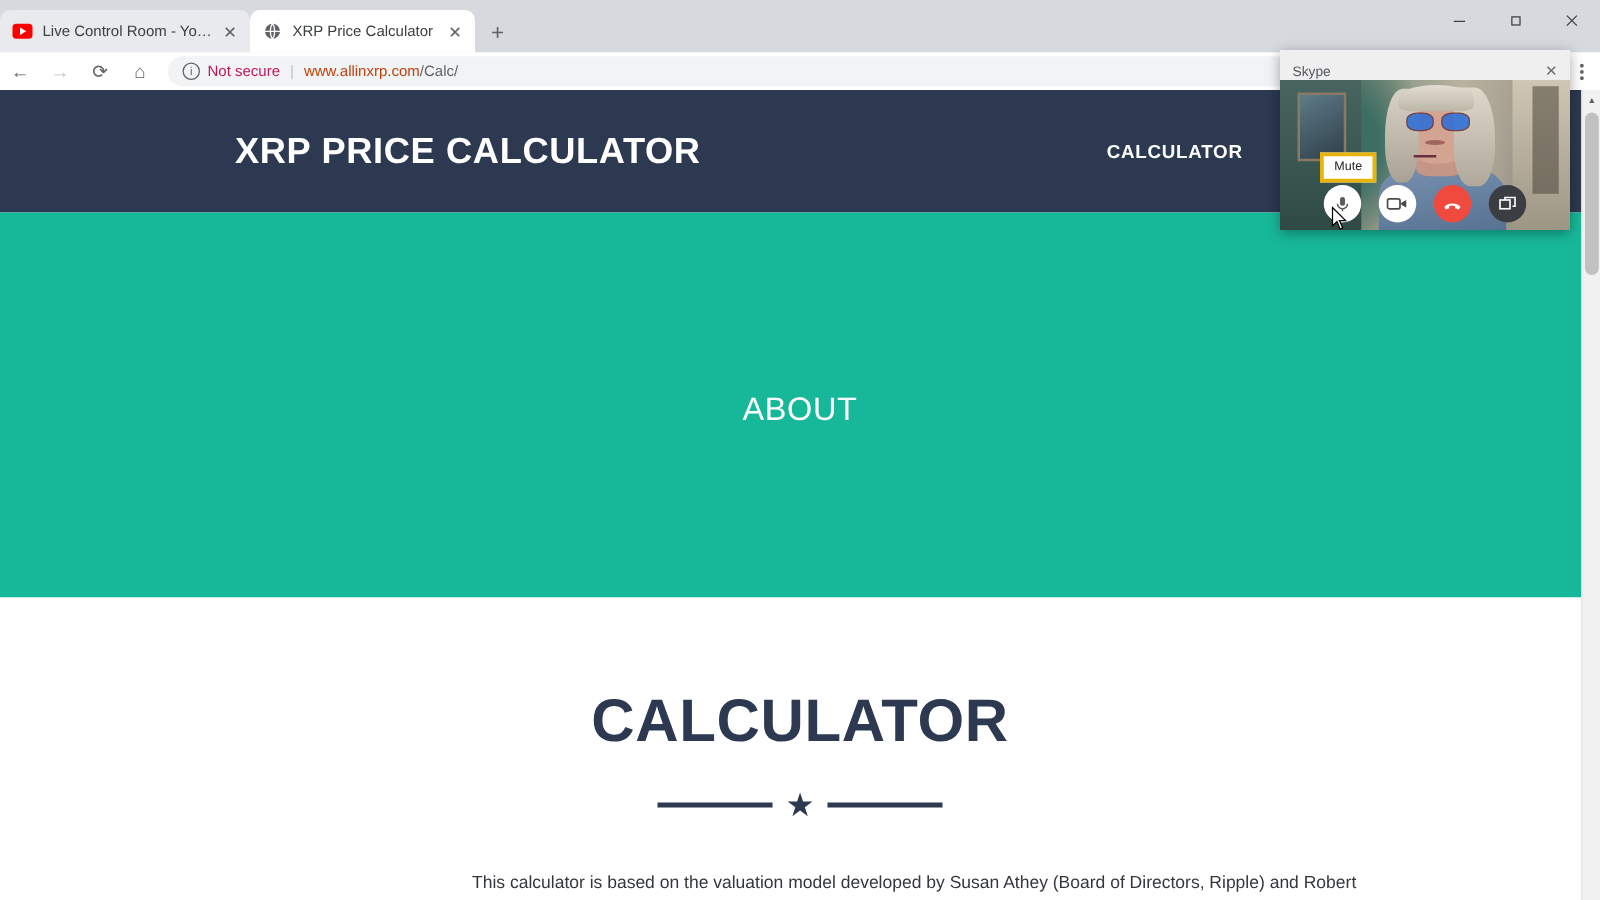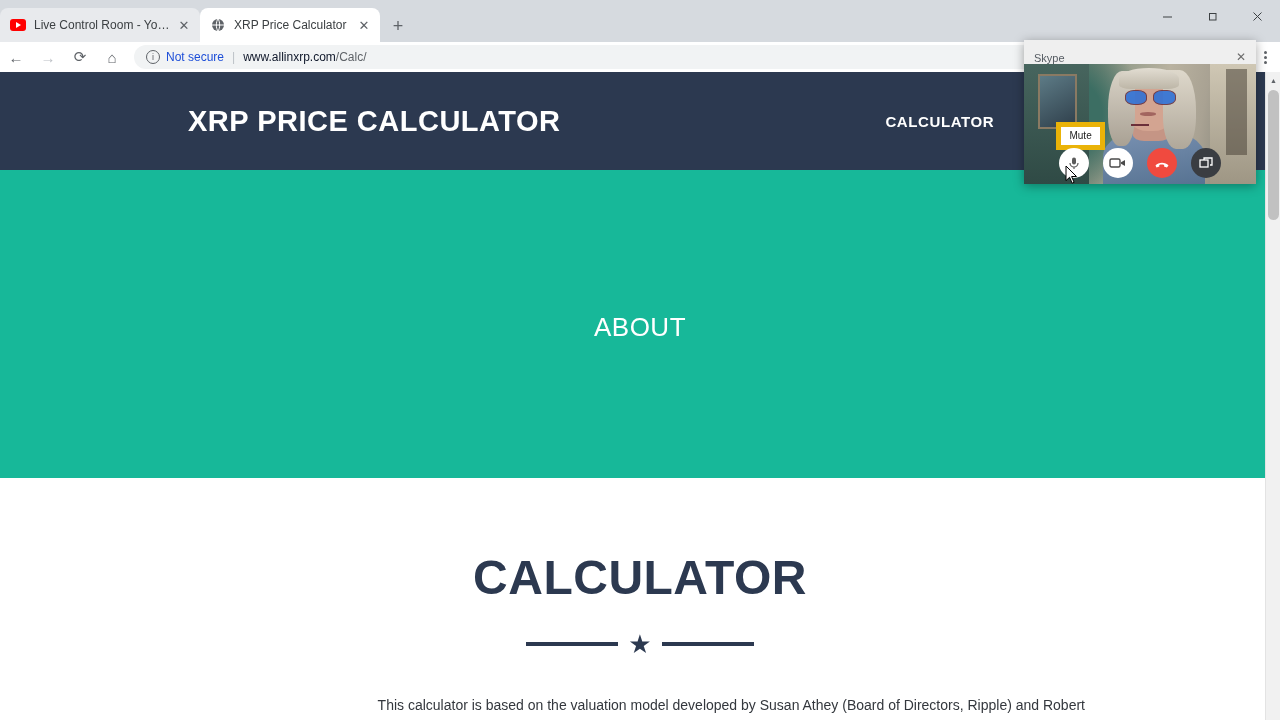--- a/index.html
+++ b/index.html
@@ -68,24 +68,24 @@
   .omnibox {
     flex:1 1 auto; height:24px; margin:0 8px 0 6px; background:#f1f3f4;
     border-radius:12px; display:flex; align-items:center; padding:0 12px;
     font-size:12px; color:#202124;
   }
   .omnibox-info {
     width:14px; height:14px; border:1px solid #5f6368; border-radius:50%;
     display:flex; align-items:center; justify-content:center;
     font-size:9px; color:#5f6368; margin-right:6px; flex:0 0 14px;
   }
-  .omnibox-notsecure { color:#1d4ed8; font-size:12px; margin-right:8px; }
+  .omnibox-notsecure { color:#be185d; font-size:12px; margin-right:8px; }
   .omnibox-sep { color:#bdc1c6; margin-right:8px; }
   .omnibox-url { color:#5f6368; font-size:12px; }
-  .omnibox-url b { color:#0f172a; font-weight:400; }
+  .omnibox-url b { color:#c2410c; font-weight:400; }
   .menu-dots {
     width:30px; height:30px; display:flex; flex-direction:column;
     align-items:center; justify-content:center; gap:2px;
   }
   .menu-dots i { width:3px; height:3px; border-radius:50%; background:#5f6368; display:block; }
 
   
   .viewport {
     position:absolute; left:0; top:72px; width:1280px; height:648px;
     background:#ffffff; overflow:hidden;
@@ -207,21 +207,21 @@
   }
   .glasses-bridge { position:absolute; left:46%; top:50%; width:8%; height:1.5px; background:#6b2f3a; }
   .mouth {
     position:absolute; left:50%; top:40%; width:7%; height:3%;
     background:#8d4a4a; border-radius:50%; opacity:.7;
   }
 
   .skype-tooltip {
     position:absolute; left:14%; top:48%; background:#ffffff;
     padding:2px 8px; font-size:10px; color:#222; line-height:1.4;
-    border:5px solid #eab308;
+    border:3px solid #eab308;
   }
   .skype-controls {
     position:absolute; left:0; bottom:6px; width:232px;
     display:flex; align-items:center; justify-content:center; gap:14px;
   }
   .ctrl {
     width:30px; height:30px; border-radius:50%;
     display:flex; align-items:center; justify-content:center;
   }
   .ctrl.light { background:#ffffff; }

